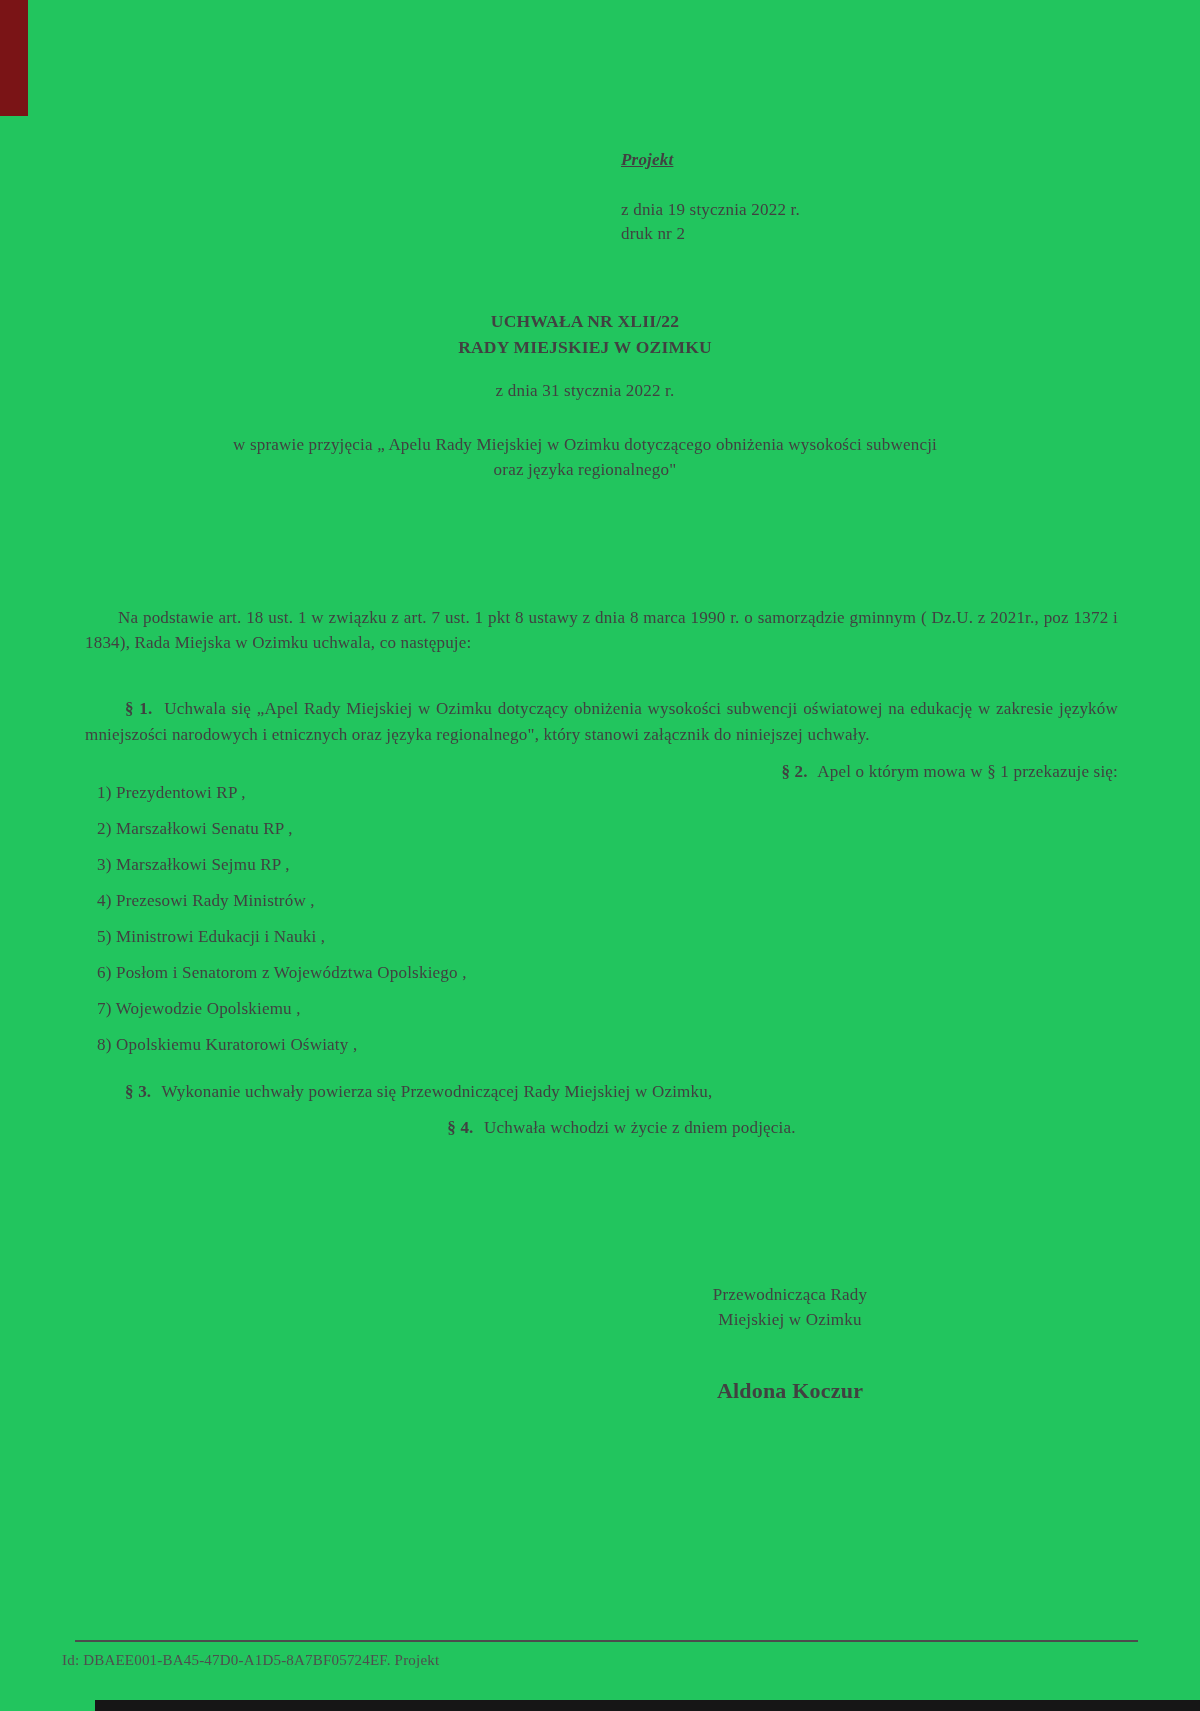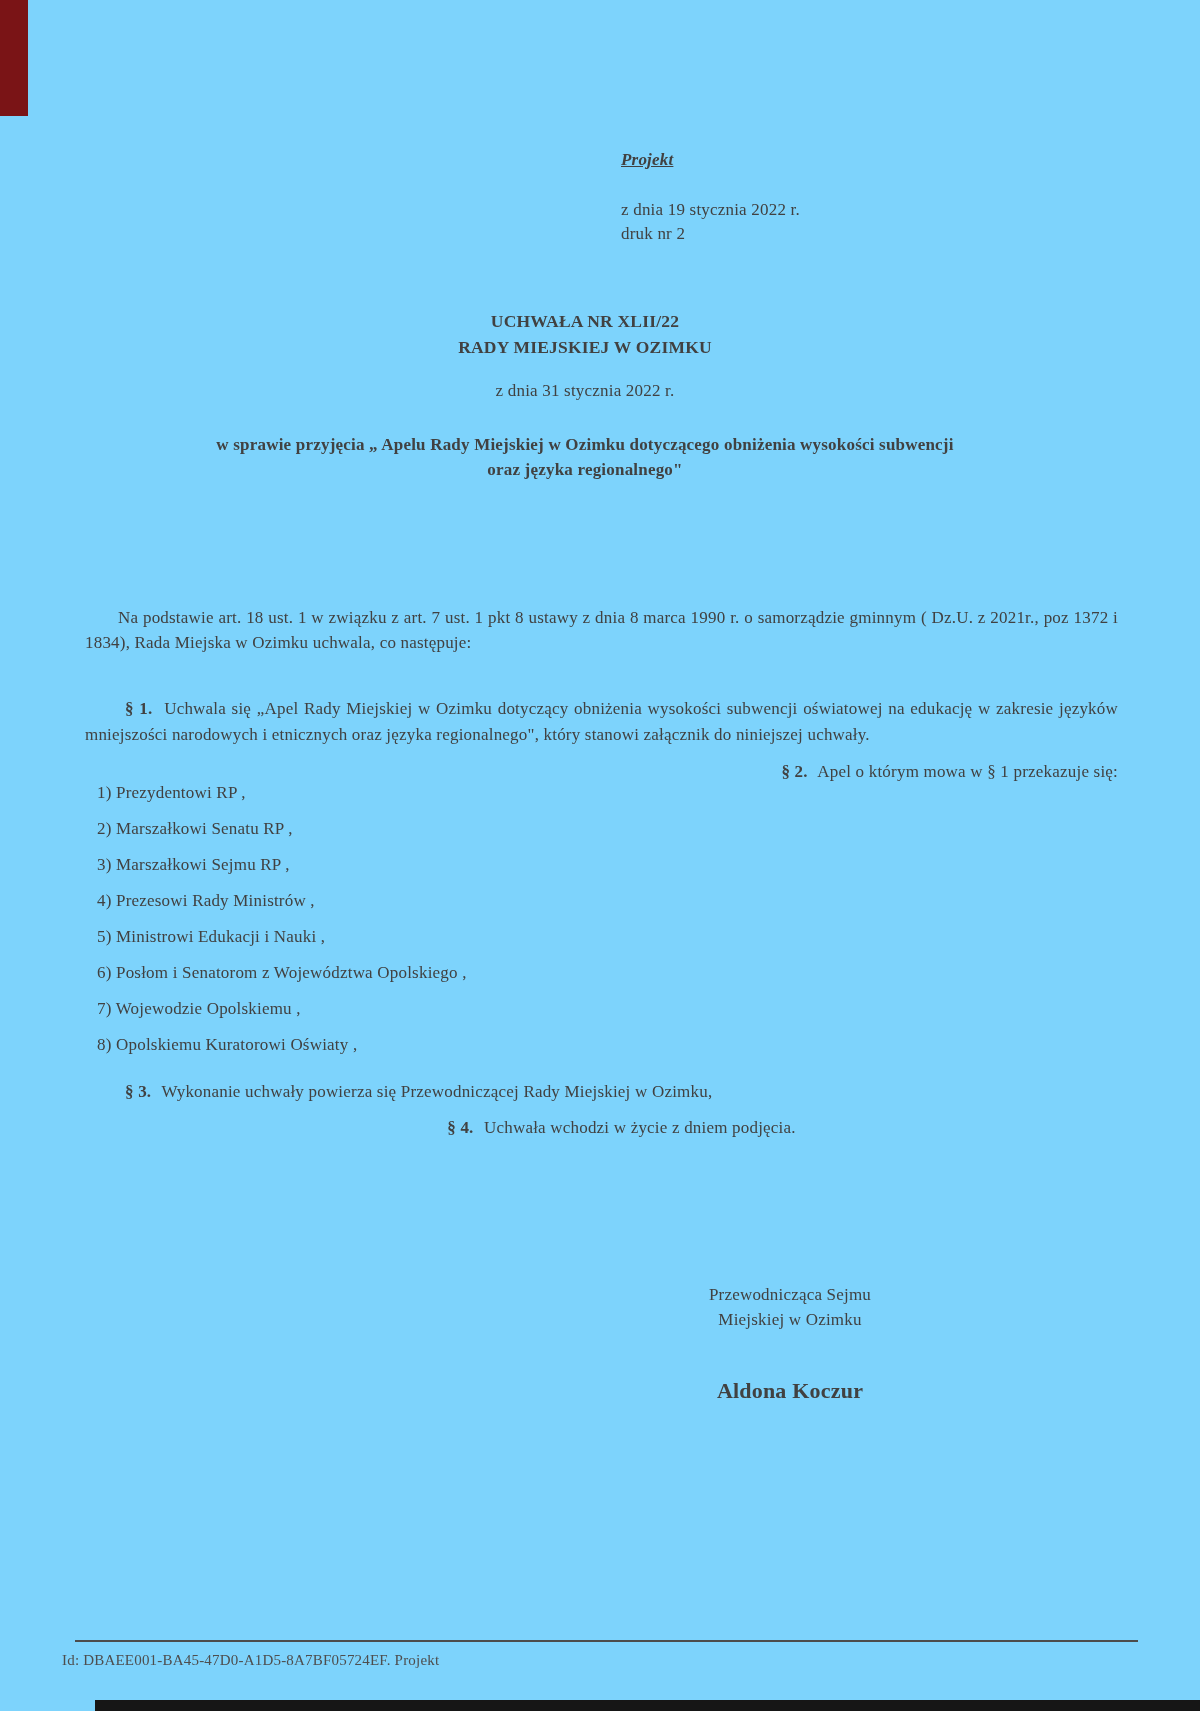--- a/index.html
+++ b/index.html
@@ -1,21 +1,21 @@
 <!DOCTYPE html>
 <html lang="pl"><head>
 <meta charset="utf-8">
 <style>
   html, body { margin: 0; padding: 0; background: #e8e8e6; }
   .page {
     position: relative;
     width: 1200px;
     height: 1711px;
     margin: 0 auto;
-    background: #7dd3fc;
+    background: #22c55e;
     overflow: hidden;
     font-family: "Liberation Serif", "DejaVu Serif", serif;
     color: #414141;
   }
   .scan-text { filter: blur(0.3px); letter-spacing: 0.2px; }
 
   .red-strip {
     position: absolute; left: 0; top: 0; width: 28px; height: 116px;
     background: #7a1416;
   }
@@ -27,21 +27,21 @@
   .corner-note { position: absolute; left: 621px; font-size: 17px; }
   .corner-projekt {
     top: 150px; font-weight: bold; font-style: italic; text-decoration: underline;
   }
   .corner-date { top: 200px; }
   .corner-druk { top: 224px; }
 
   .center-block { position: absolute; left: 30px; width: 1110px; text-align: center; }
   .doc-title { top: 308px; font-size: 17.5px; font-weight: bold; line-height: 26px; }
   .session-date { top: 381px; font-size: 17px; }
-  .subject { top: 432px; font-size: 17px; font-weight: bold; line-height: 25px; }
+  .subject { top: 432px; font-size: 17px; font-weight: normal; line-height: 25px; }
 
   .body-par {
     position: absolute; left: 85px; width: 1033px;
     font-size: 17px; line-height: 25px; text-align: justify;
   }
   .preamble { top: 588px; text-indent: 33px; }
   .sec-par { line-height: 26px; text-indent: 40px; }
   .sec-1 { top: 652px; margin-top: 44px; }
   .sec-2 { top: 742px; text-align: right; }
   .sec-3 { top: 1062px; text-align: left; }
@@ -116,21 +116,21 @@
       <span class="sec-label">§ 3.</span>
       <span>Wykonanie uchwały powierza się Przewodniczącej Rady Miejskiej w Ozimku,</span>
     </p>
 
     <p class="body-par sec-par sec-4">
       <span class="sec-label">§ 4.</span>
       <span>Uchwała wchodzi w życie z dniem podjęcia.</span>
     </p>
 
     <div class="sig-block sig-role">
-      <div>Przewodnicząca Sejmu</div>
+      <div>Przewodnicząca Rady</div>
       <div>Miejskiej w Ozimku</div>
     </div>
 
     <div class="sig-block sig-name">Aldona Koczur</div>
 
     <div class="footer-rule"></div>
     <div class="footer-id">Id: DBAEE001-BA45-47D0-A1D5-8A7BF05724EF. Projekt</div>
 
   </div>
 

